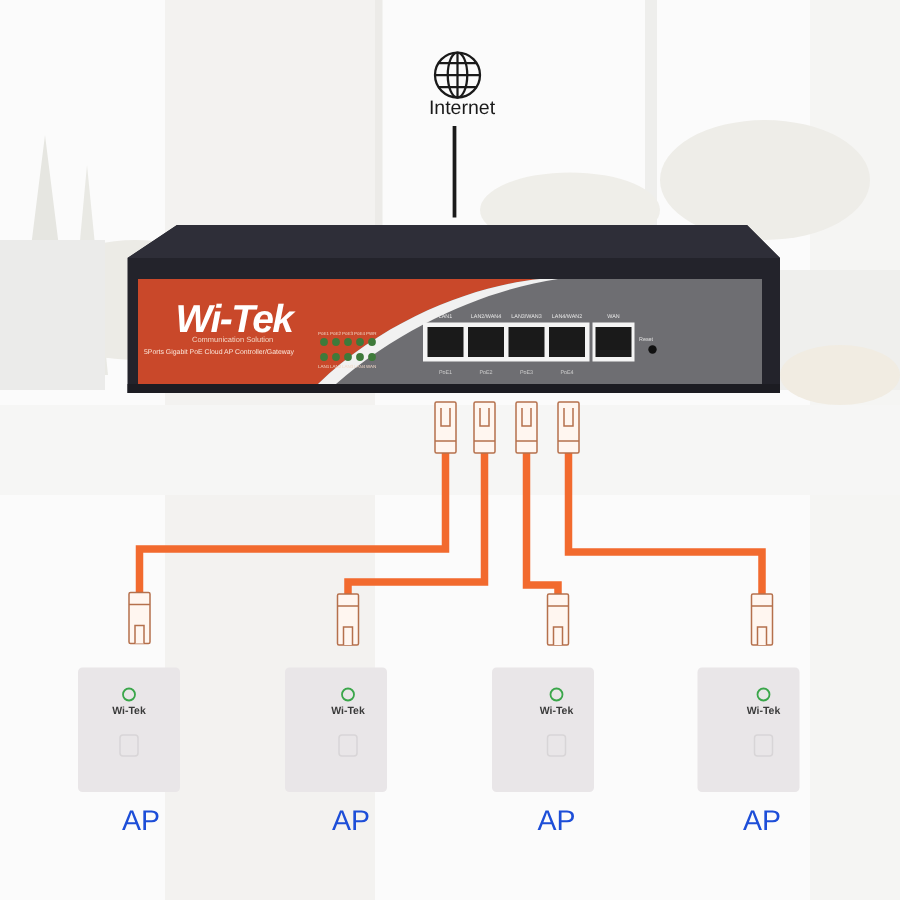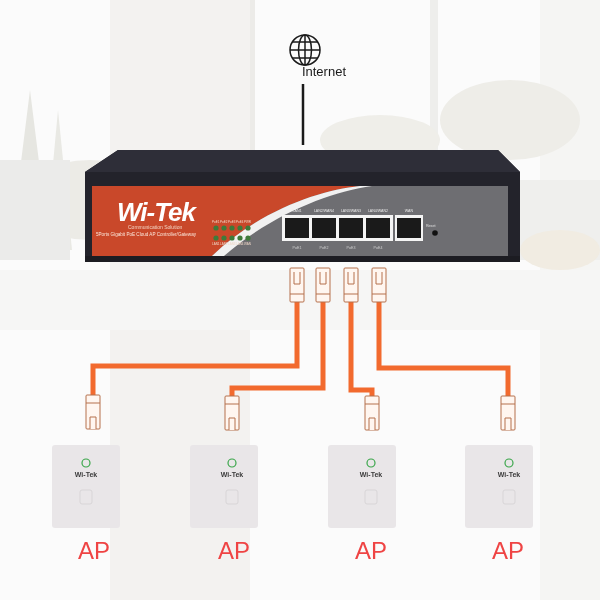--- a/index.html
+++ b/index.html
@@ -1,20 +1,20 @@
 <!DOCTYPE html>
 <html><head>
 <meta charset="utf-8">
 <style>
   html, body { margin:0; padding:0; }
   body { width:600px; height:600px; position:relative; overflow:hidden; background:#ffffff; font-family:"Liberation Sans", sans-serif; }
   .bg { position:absolute; left:0; top:0; width:600px; height:600px; }
   #diagram { position:absolute; left:0; top:0; width:600px; height:600px; }
-  .internet-label { position:absolute; left:270px; top:64px; width:76px; text-align:right; font-size:13px; color:#1a1a1a; }
-  .ap-label { position:absolute; width:90px; text-align:center; font-size:24px; color:#ef4444; top:537px; }
+  .internet-label { position:absolute; left:270px; top:64px; width:76px; text-align:center; font-size:13px; color:#1a1a1a; }
+  .ap-label { position:absolute; width:90px; text-align:center; font-size:19px; color:#1d4ed8; top:537px; }
   .brand { position:absolute; left:117px; top:197px; color:#ffffff; font-size:26px; font-weight:bold; font-style:italic; letter-spacing:-1px; }
   .brand-sub { position:absolute; left:128px; top:224px; color:#f2d2c0; font-size:5px; }
   .tagline { position:absolute; left:96px; top:232px; color:#fbe6da; font-size:4.6px; white-space:nowrap; }
   .port-label { position:absolute; font-size:3.6px; color:#e8e8e8; white-space:nowrap; text-align:center; width:30px; }
   .poe-label { position:absolute; font-size:3.6px; color:#d0d0d0; white-space:nowrap; text-align:center; width:20px; top:246px; }
   .reset-label { position:absolute; left:426px; top:224px; font-size:3.6px; color:#e0e0e0; }
   .led-label { position:absolute; font-size:3px; color:#f0d8c8; }
   .ap-brand { position:absolute; width:40px; text-align:center; font-size:7px; font-weight:bold; color:#3a3a3a; top:471px; }
 </style>
 </head>

